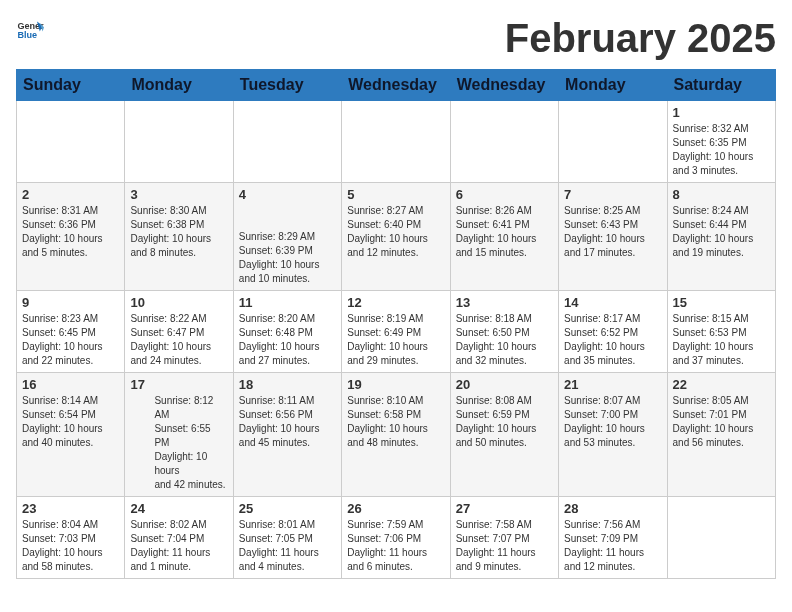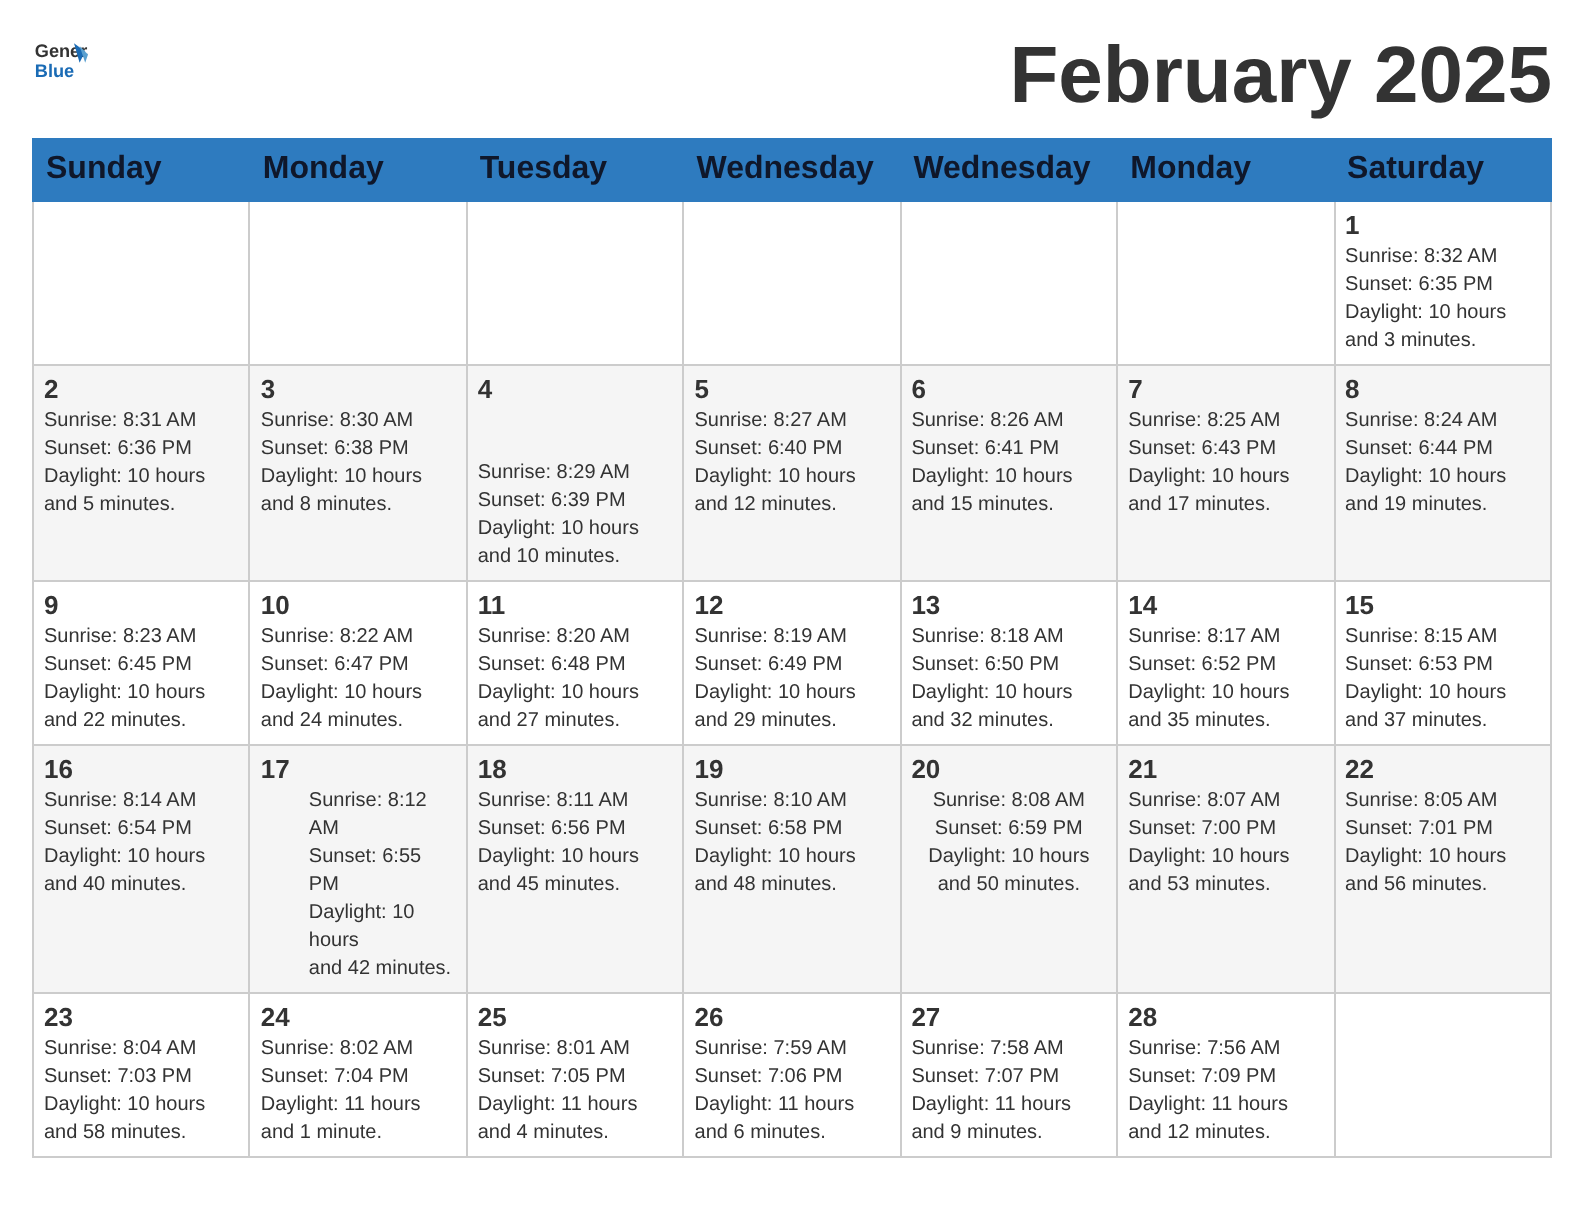--- a/index.html
+++ b/index.html
@@ -252,21 +252,21 @@
         </td>
         <td>
           <span class="day-number">19</span>
           <div class="day-info" style="white-space: pre-line;">Sunrise: 8:10 AM
 Sunset: 6:58 PM
 Daylight: 10 hours
 and 48 minutes.</div>
         </td>
         <td>
           <span class="day-number">20</span>
-          <div class="day-info" style="white-space: pre-line; text-align: center;">Sunrise: 8:08 AM
+          <div class="day-info" style="white-space: pre-line;">Sunrise: 8:08 AM
 Sunset: 6:59 PM
 Daylight: 10 hours
 and 50 minutes.</div>
         </td>
         <td>
           <span class="day-number">21</span>
           <div class="day-info" style="white-space: pre-line;">Sunrise: 8:07 AM
 Sunset: 7:00 PM
 Daylight: 10 hours
 and 53 minutes.</div>

